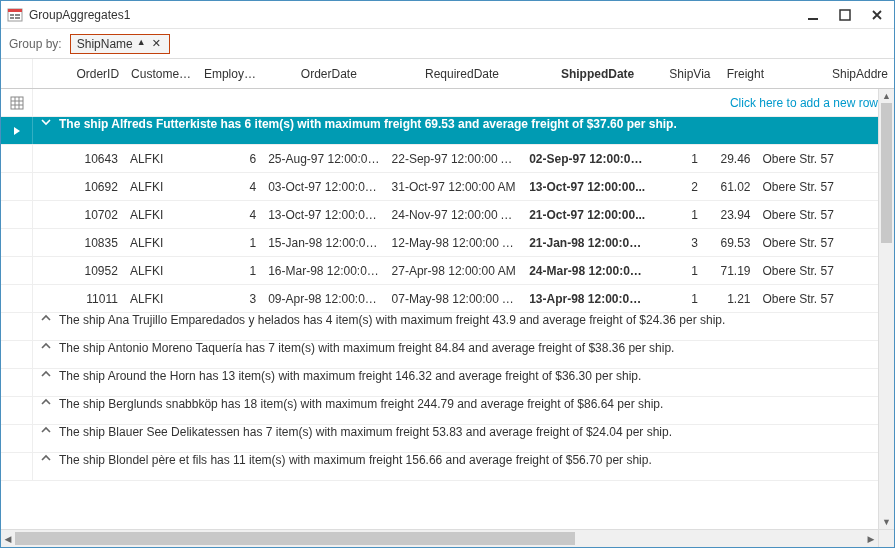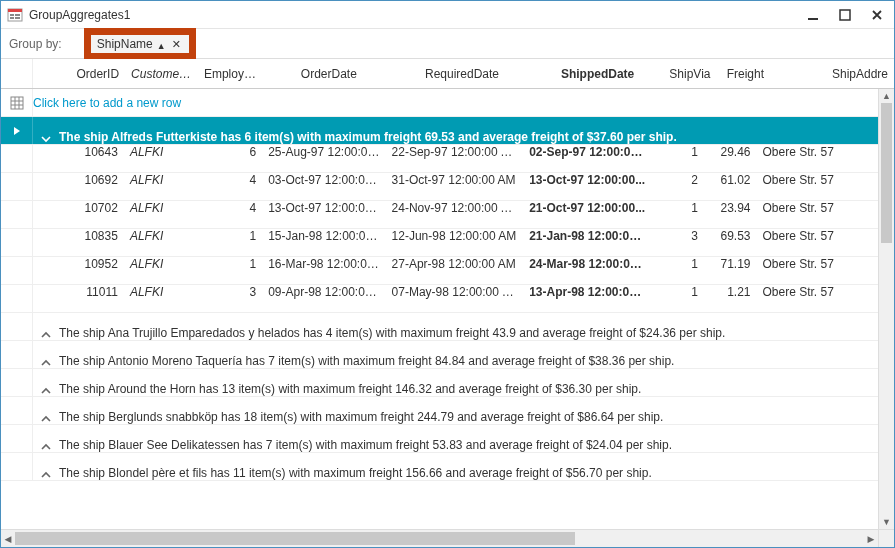--- a/index.html
+++ b/index.html
@@ -33,30 +33,30 @@
     display: inline-block;
   }
   .titlebar .title { flex: 1; font-size: 12px; color: #333; }
   .titlebar .win-btns { display: flex; gap: 10px; align-items: center; }
   .win-btn { width: 22px; height: 20px; display: flex; align-items: center; justify-content: center; cursor: pointer; }
   .groupby-bar {
     height: 30px;
     display: flex;
     align-items: center;
     padding: 0 8px;
-    gap: 22px;
+    gap: 8px;
     border-bottom: 1px solid #ddd;
   }
   .groupby-label { color: #666; }
   .group-chip {
-    border: 7px solid #c2410c;
+    border: 1px solid #c2410c;
     background: #f4f4f4;
     padding: 2px 6px;
     display: flex;
-    align-items: flex-end;
+    align-items: flex-start;
     gap: 4px;
     font-size: 12px;
     cursor: pointer;
   }
   .group-chip .sort-arrow { font-size: 9px; }
   .group-chip .chip-close { font-size: 11px; cursor: pointer; padding: 0 2px; }
   .grid-area {
     flex: 1;
     display: flex;
     flex-direction: column;
@@ -74,50 +74,50 @@
     width: 32px;
     flex-shrink: 0;
     border-right: 1px solid #eee;
     height: 100%;
     display: flex;
     align-items: center;
     justify-content: center;
   }
   .col { padding: 0 6px; white-space: nowrap; overflow: hidden; text-overflow: ellipsis; }
   .c-order   { width: 68px; text-align: right; }
-  .c-cust    { width: 75px; font-style: italic; }
+  .c-cust    { width: 75px; }
   .c-emp     { width: 70px; text-align: right; }
   .c-odate   { width: 130px; }
   .c-rdate   { width: 145px; }
   .c-sdate   { width: 135px; font-weight: bold; }
   .c-via     { width: 55px; text-align: right; }
   .c-freight { width: 55px; text-align: right; }
   .c-addr    { width: 128px; }
   .grid-body {
     flex: 1;
     overflow: hidden;
     position: relative;
   }
   .newrow {
     display: flex;
     height: 28px;
     border-bottom: 1px solid #eee;
     align-items: center;
   }
   .newrow .newrow-text {
     flex: 1;
-    text-align: left;
+    text-align: right;
     color: #0099cc;
     cursor: pointer;
   }
   .newrow .rh-cell svg { display: block; }
   .group-row {
     display: flex;
     height: 28px;
-    align-items: flex-end;
+    align-items: flex-start;
     border-bottom: 1px solid #eee;
     cursor: pointer;
   }
   .group-row.selected {
     background: #009bb3;
     color: #fff;
     font-weight: 600;
   }
   .group-row .row-ind {
     width: 32px; height: 100%;
@@ -132,20 +132,21 @@
     flex-shrink: 0;
   }
   .group-text {
     flex: 1;
     padding-right: 8px;
     white-space: nowrap; overflow: hidden; text-overflow: ellipsis;
   }
   .data-row {
     display: flex;
     height: 28px;
+    align-items: center;
     border-bottom: 1px solid #eee;
   }
   .data-row .rh-cell { width: 32px; }
   .data-row .indent { width: 26px; flex-shrink: 0; }
   .vscroll {
     position: absolute;
     right: 0; top: 0; bottom: 18px;
     width: 16px;
     background: #f0f0f0;
     border-left: 1px solid #ddd;
@@ -319,21 +320,21 @@
               <div class="col c-freight">23.94</div>
               <div class="col c-addr">Obere Str. 57</div>
             </div>
             <div class="data-row">
               <div class="rh-cell"></div>
               <div class="indent"></div>
               <div class="col c-order">10835</div>
               <div class="col c-cust">ALFKI</div>
               <div class="col c-emp">1</div>
               <div class="col c-odate">15-Jan-98  12:00:00...</div>
-              <div class="col c-rdate">12-Jun-98 12:00:00 AM</div>
+              <div class="col c-rdate">12-May-98 12:00:00 AM</div>
               <div class="col c-sdate">21-Jan-98  12:00:00...</div>
               <div class="col c-via">3</div>
               <div class="col c-freight">69.53</div>
               <div class="col c-addr">Obere Str. 57</div>
             </div>
             <div class="data-row">
               <div class="rh-cell"></div>
               <div class="indent"></div>
               <div class="col c-order">10952</div>
               <div class="col c-cust">ALFKI</div>

